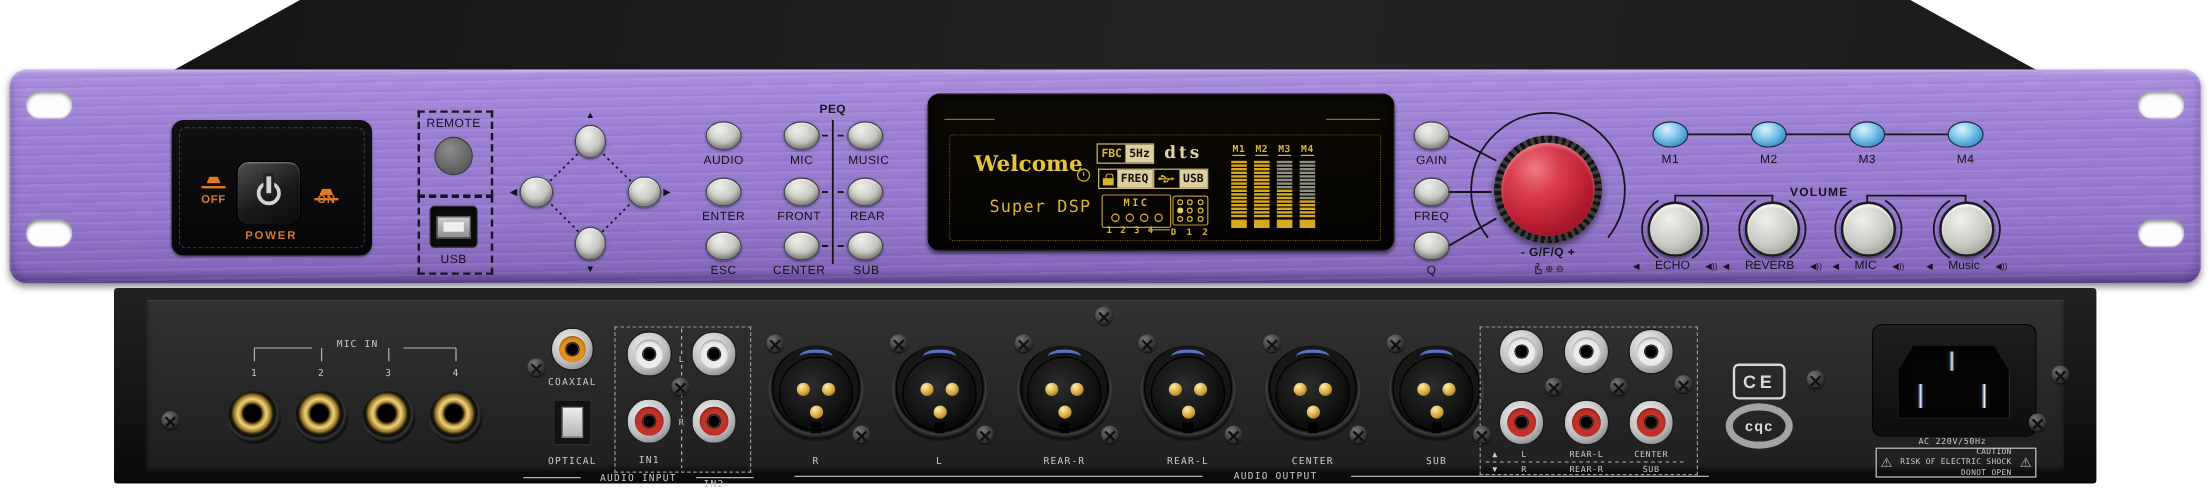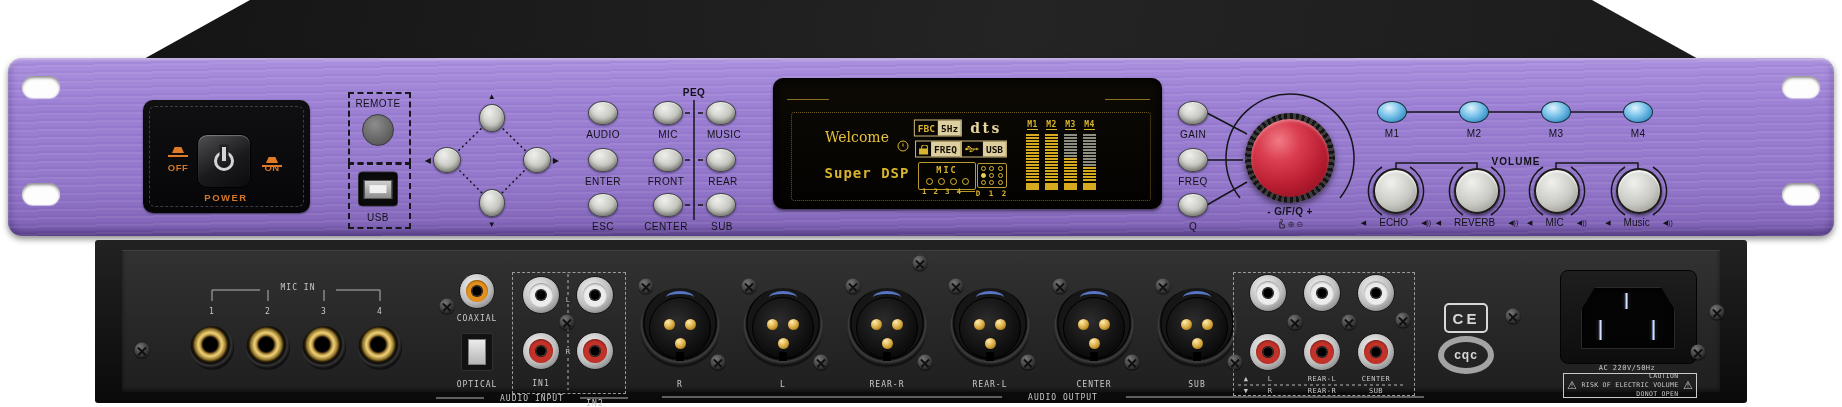--- a/index.html
+++ b/index.html
@@ -63,24 +63,24 @@
     background:linear-gradient(#cfcfcf,#8e8e8e);border:1px solid #555}
   .usb-tab{position:absolute;left:50%;top:50%;transform:translate(-50%,-55%);width:17px;height:8px;background:#f0f0f0}
   
   .disp{left:773px;top:78px;width:387px;height:129px;border-radius:10px;border:1px solid #000;
     background:linear-gradient(180deg,#0e0b05,#070502 60%,#050301);
     box-shadow:inset 0 0 14px #000,0 2px 3px rgba(0,0,0,.5)}
   .amber{color:#d9b52f}
   .disp-title{font-size:10px;font-weight:bold;letter-spacing:.6px;white-space:nowrap}
   .hline{height:0;border-top:1px solid #8a7020}
   .disp-frame{left:791px;top:112px;width:358px;height:87px;border:1px dotted #6e5a1c;border-radius:3px}
-  .welcome{font-family:"DejaVu Serif",serif;font-weight:normal;font-size:14px;color:#e6c339;white-space:nowrap}
+  .welcome{font-family:"DejaVu Serif",serif;font-weight:bold;font-size:18px;color:#e6c339;white-space:nowrap}
   .clock-icon{width:9px;height:9px;border:1px solid #d9b52f;border-radius:50%;position:relative}
   .clock-icon::after{content:"";position:absolute;left:4px;top:1.5px;width:1px;height:3.5px;background:#d9b52f}
-  .dsp-text{font-family:"DejaVu Sans Mono",monospace;font-weight:bold;font-size:14px;color:#d9b52f;
+  .dsp-text{font-family:"DejaVu Sans Mono",monospace;font-weight:normal;font-size:14px;color:#d9b52f;
     letter-spacing:1px;white-space:nowrap}
   .badge{display:flex;align-items:center;border:1px solid #cdb878;height:15px;
     font-family:"DejaVu Sans Mono",monospace;font-weight:bold;font-size:9.5px;white-space:nowrap}
   .b-dark{color:#d9b52f;padding:0 3px;display:flex;align-items:center;gap:2px}
   .b-lit{background:#ddcfa0;color:#140f04;padding:0 3px;height:100%;display:flex;align-items:center}
   .dts{font-family:"DejaVu Serif",serif;font-weight:bold;font-size:14px;letter-spacing:2.5px;color:#e4d49e}
   .lock-icon{position:relative;width:9px;height:10px}
   .lock-icon::before{content:"";position:absolute;left:1.5px;top:0;width:5px;height:5px;
     border:1.5px solid #d9b52f;border-bottom:none;border-radius:3px 3px 0 0}
   .lock-icon::after{content:"";position:absolute;left:0;bottom:0;width:9px;height:5.5px;background:#d9b52f}
@@ -574,21 +574,21 @@
   <div class="abs iec-plate"></div>
   <div class="abs iec-socket"></div>
   <div class="abs iec-pin" style="left:1622px;top:293px;width:9px;height:16px"></div>
   <div class="abs iec-pin" style="left:1596px;top:320px;width:9px;height:20px"></div>
   <div class="abs iec-pin" style="left:1649px;top:320px;width:9px;height:20px"></div>
   <div class="abs c rlbl rlbl-xs" style="left:1627px;top:368px">AC 220V/50Hz</div>
   <div class="abs caution-box">
     <span class="warn">⚠</span>
     <span class="caution-text">
       <span style="display:block">CAUTION</span>
-      <span style="display:block">RISK OF ELECTRIC VOLUME</span>
+      <span style="display:block">RISK OF ELECTRIC SHOCK</span>
       <span style="display:block">DONOT OPEN</span>
     </span>
     <span class="warn">⚠</span>
   </div>
 
   <div class="abs c screw" style="left:142px;top:350px"></div>
   <div class="abs c screw" style="left:447px;top:306px"></div>
   <div class="abs c screw" style="left:567px;top:322px"></div>
   <div class="abs c screw" style="left:920px;top:263px"></div>
   <div class="abs c screw" style="left:646px;top:286px"></div>

